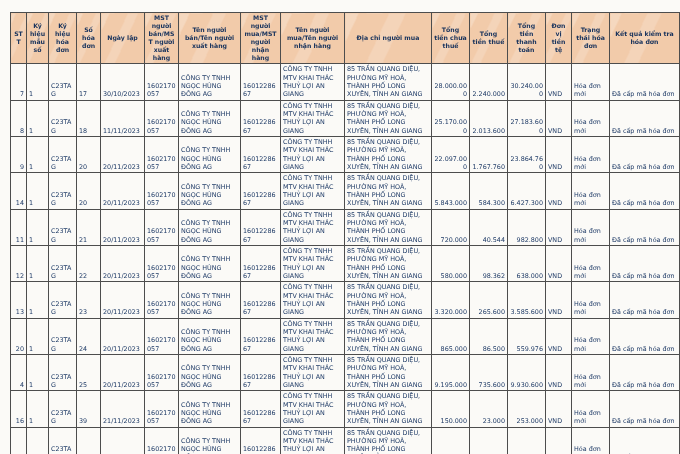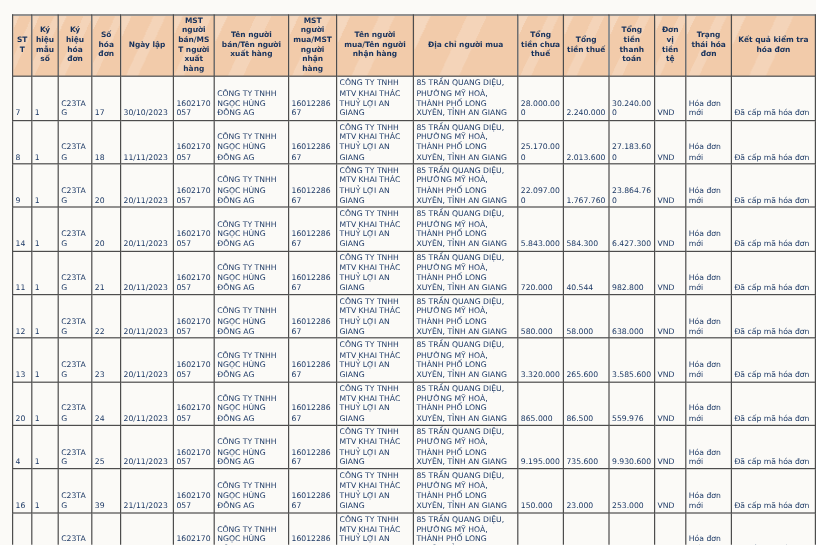--- a/index.html
+++ b/index.html
@@ -41,21 +41,21 @@
     color:#17325c;
   }
   tbody tr{height:31.6px;}
   tbody td{vertical-align:bottom;}
   
   col.w0{width:16px}  col.w1{width:22px}  col.w2{width:28px}  col.w3{width:24px}
   col.w4{width:44px}  col.w5{width:34px}  col.w6{width:62px}  col.w7{width:40px}
   col.w8{width:64px}  col.w9{width:87px}  col.w10{width:38px} col.w11{width:38px}
   col.w12{width:38px} col.w13{width:26px} col.w14{width:38px} col.w15{width:70px}
   
-  td.col-0, td.col-10, td.col-11, td.col-12{text-align:left;margin-top:12px;}
+  td.col-0, td.col-10, td.col-11, td.col-12{text-align:right;margin-top:12px;}
 </style>
 </head>
 <body>
 
 <div class="page">
   <table class="invoice" id="invoice-table">
     <colgroup>
       <col class="w0">
         <col class="w1">
         <col class="w2">
@@ -189,21 +189,21 @@
           <td class="col-1">1</td>
           <td class="col-2">C23TAG</td>
           <td class="col-3">22</td>
           <td class="col-4">20/11/2023</td>
           <td class="col-5">1602170057</td>
           <td class="col-6">CÔNG TY TNHH NGỌC HÙNG ĐÔNG AG</td>
           <td class="col-7">1601228667</td>
           <td class="col-8">CÔNG TY TNHH MTV KHAI THÁC THUỶ LỢI AN GIANG</td>
           <td class="col-9">85 TRẦN QUANG DIỆU, PHƯỜNG MỸ HOÀ, THÀNH PHỐ LONG XUYÊN, TỈNH AN GIANG</td>
           <td class="col-10">580.000</td>
-          <td class="col-11">58.000</td>
+          <td class="col-11">98.362</td>
           <td class="col-12">638.000</td>
           <td class="col-13">VND</td>
           <td class="col-14">Hóa đơn mới</td>
           <td class="col-15">Đã cấp mã hóa đơn</td>
         </tr>
         <tr>
           <td class="col-0">13</td>
           <td class="col-1">1</td>
           <td class="col-2">C23TAG</td>
           <td class="col-3">23</td>

